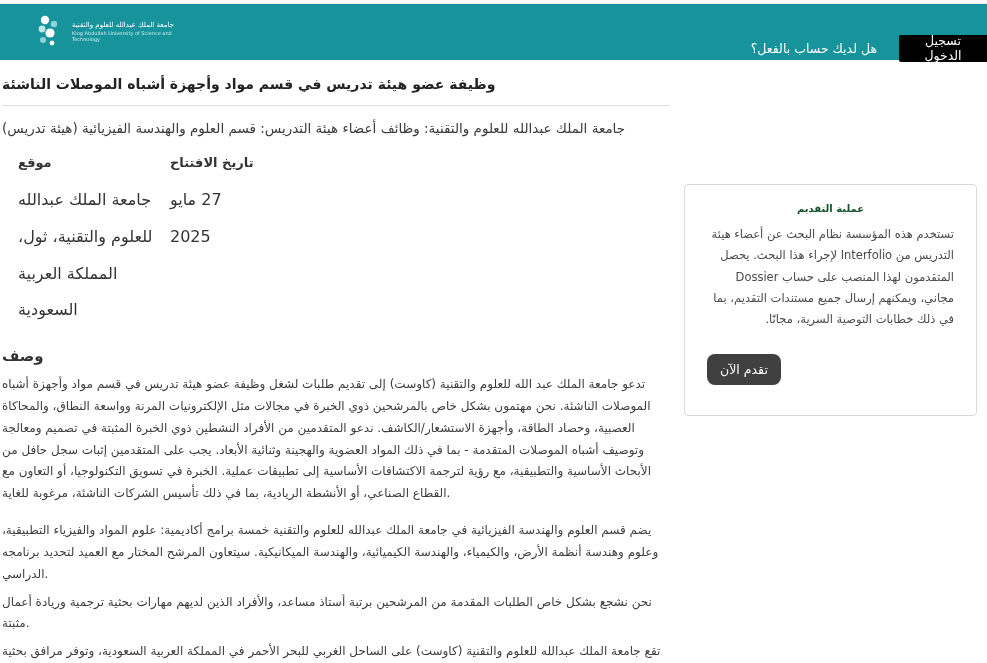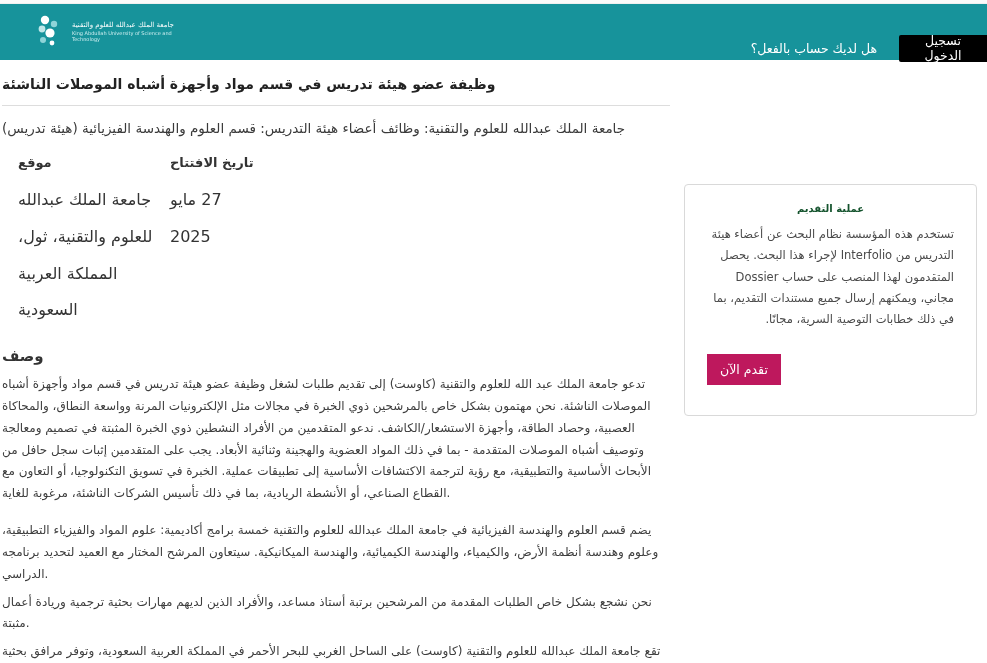--- a/index.html
+++ b/index.html
@@ -68,21 +68,21 @@
     margin-top: 124px; background: #ffffff;
     border: 1px solid #d9d9d9; border-radius: 4px;
     padding: 18px 22px 30px 22px;
     direction: rtl; text-align: center;
     width: 293px;
   }
   .apply-card-title { font-size: 10px; font-weight: bold; color: #14532d; margin-bottom: 10px; }
   .apply-card-body { font-size: 11.5px; color: #4a4a4a; line-height: 1.85; text-align: right; }
   .apply-btn-row { direction: ltr; text-align: left; margin-top: 24px; }
   .apply-button {
-    background: #be185d; color: #ffffff; border: none; border-radius: 0;
+    background: #404040; color: #ffffff; border: none; border-radius: 8px;
     font-size: 12.5px; font-family: inherit;
     padding: 8px 13px; cursor: pointer;
   }
 </style>
 </head>
 <body>
 
 <div class="top-strip"></div>
 
 <header class="app-header">

